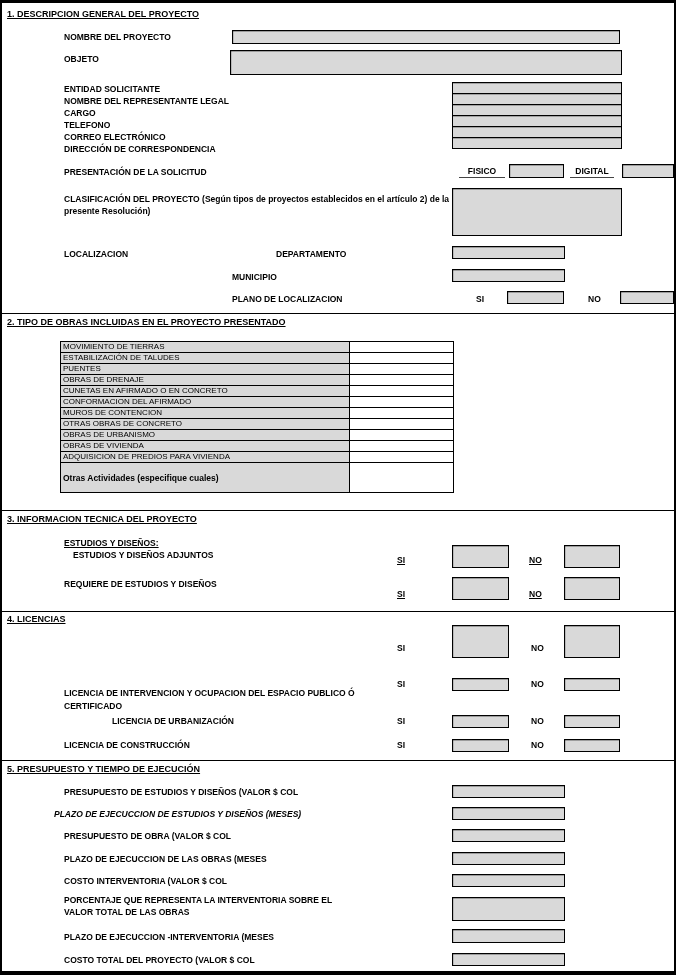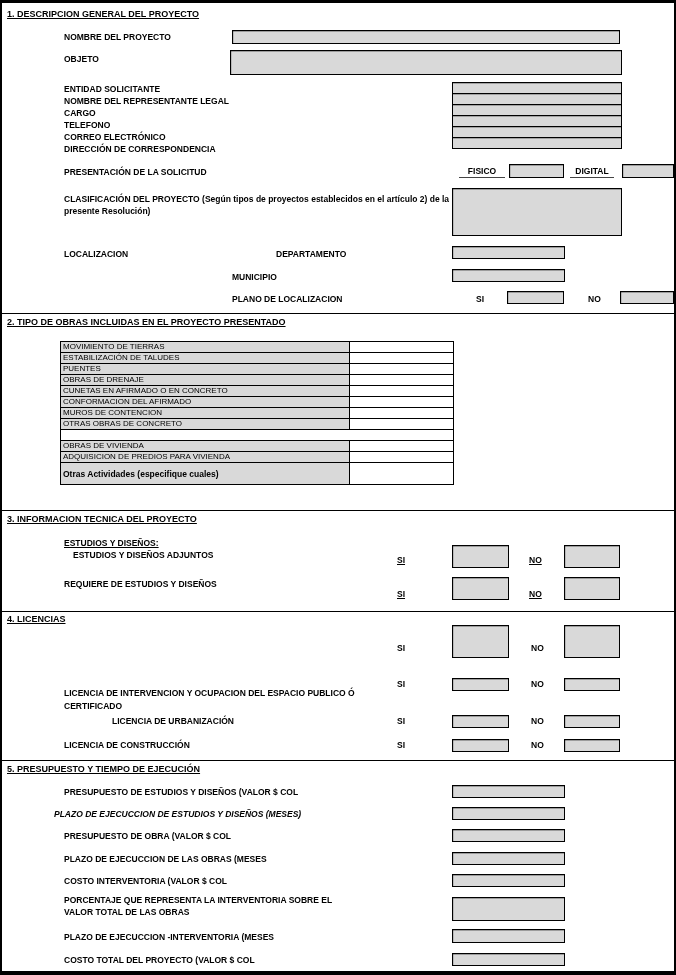--- a/index.html
+++ b/index.html
@@ -19,21 +19,21 @@
   .hdr{position:absolute;left:5px;font-size:9px;font-weight:bold;text-decoration:underline;white-space:nowrap;}
   .lbl{position:absolute;font-size:8.5px;font-weight:bold;line-height:11px;white-space:nowrap;}
   .wrap{white-space:normal;}
   .box{position:absolute;background:#d9d9d9;border:1px solid #000;box-sizing:border-box;box-shadow:inset 0 1px 0 rgba(0,0,0,.28), inset 1px 0 0 rgba(0,0,0,.15);}
   .hr{position:absolute;left:0;right:0;height:1px;background:#000;}
   .ulc{display:inline-block;text-align:center;border-bottom:1px solid #444;}
   .und{text-decoration:underline;}
   
   .tbl{position:absolute;left:58px;top:338px;width:394px;border-bottom:1px solid #000;}
   .t-row{display:flex;box-sizing:border-box;border:1px solid #000;border-bottom:none;height:11px;}
-  .t-row.tall{height:22px;align-items:center;}
+  .t-row.tall{height:30px;align-items:center;}
   .t-lbl{width:289px;background:#d9d9d9;font-size:8px;line-height:10px;padding-left:2px;border-right:1px solid #000;box-sizing:border-box;overflow:hidden;white-space:nowrap;}
   .t-row.tall .t-lbl{font-weight:bold;font-size:8.5px;display:flex;align-items:center;height:100%;}
   .t-val{flex:1;background:#fff;}
   
   .stack-box{position:relative;width:170px;height:12px;background:#d9d9d9;border:1px solid #000;box-sizing:border-box;margin-top:-1px;box-shadow:inset 0 1px 0 rgba(0,0,0,.25);}
   .stack{position:absolute;left:450px;top:80px;}
   .elabel{position:absolute;left:62px;top:80px;}
   .elabel div{height:12px;line-height:12px;font-size:8.5px;font-weight:bold;white-space:nowrap;}
 </style>
 </head>
@@ -119,20 +119,21 @@
       </div>
     <div class="t-row">
         <div class="t-lbl">MUROS DE CONTENCION</div>
         <div class="t-val"></div>
       </div>
     <div class="t-row">
         <div class="t-lbl">OTRAS OBRAS DE CONCRETO</div>
         <div class="t-val"></div>
       </div>
     <div class="t-row">
+        <div class="t-lbl">OBRAS DE URBANISMO</div>
         <div class="t-val"></div>
       </div>
     <div class="t-row">
         <div class="t-lbl">OBRAS DE VIVIENDA</div>
         <div class="t-val"></div>
       </div>
     <div class="t-row">
         <div class="t-lbl">ADQUISICION DE PREDIOS PARA VIVIENDA</div>
         <div class="t-val"></div>
       </div>

